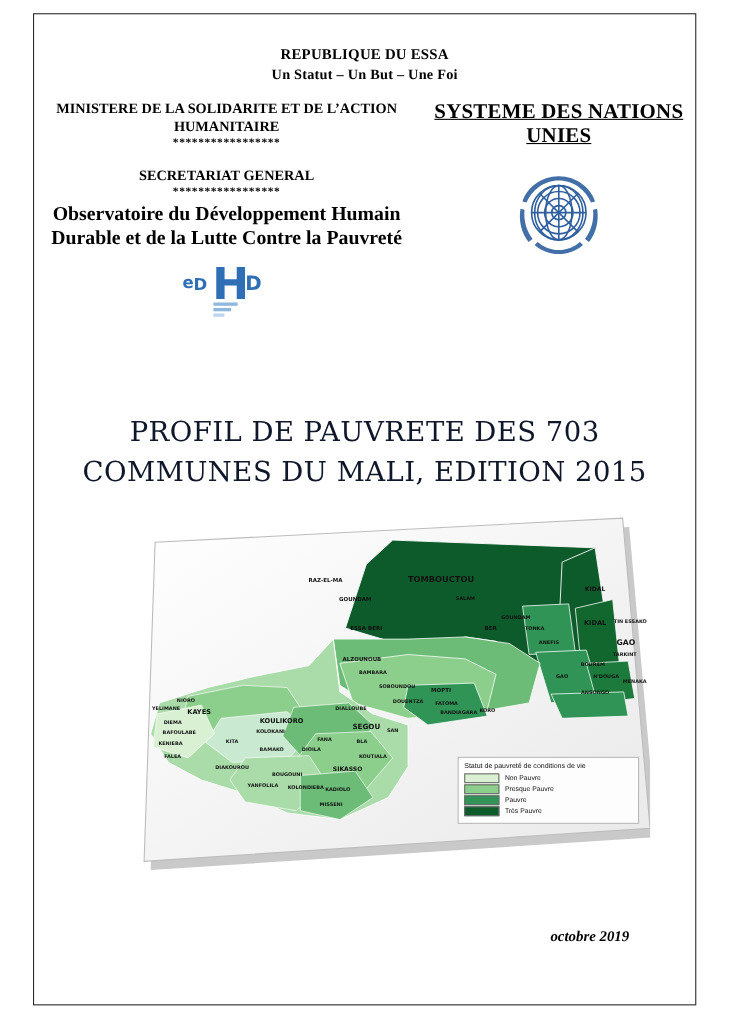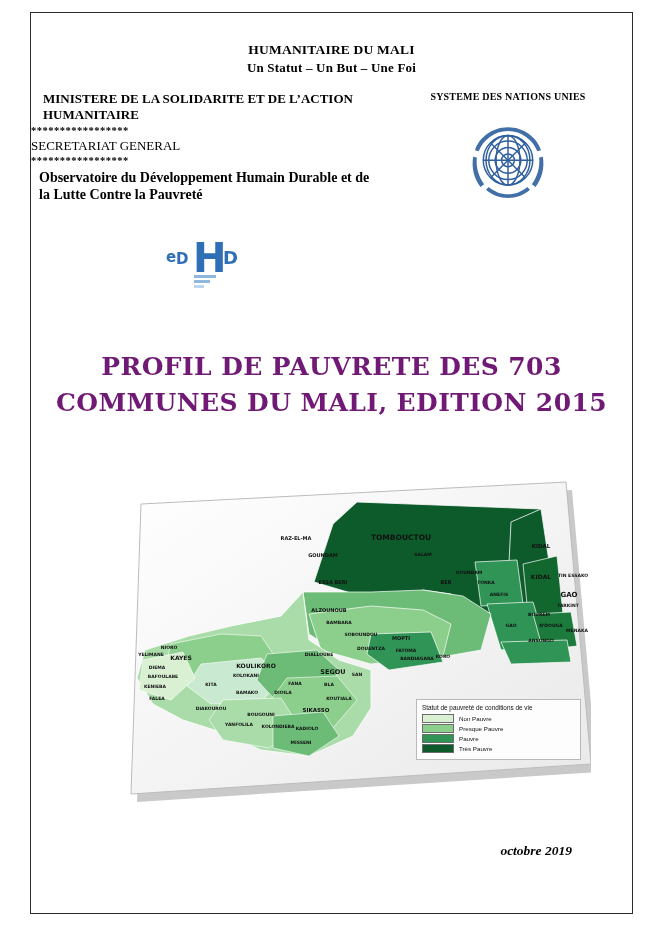--- a/index.html
+++ b/index.html
@@ -51,20 +51,21 @@
     top: 78px;
     left: 0;
     width: 100%;
     height: 230px;
   }
   .col-left {
     position: absolute;
     left: 0;
     top: 0;
     width: 350px;
+    text-align: center;
   }
   .col-right {
     position: absolute;
     right: 4px;
     top: 0;
     width: 240px;
     text-align: center;
   }
   .ministry {
     font-weight: bold;
@@ -73,35 +74,36 @@
     padding: 0 12px;
   }
   .stars {
     font-weight: bold;
     font-size: 10.5px;
     letter-spacing: 0.5px;
     line-height: 1.1;
     margin-top: 1px;
   }
   .secretariat {
-    font-weight: normal;
+    font-weight: bold;
     font-size: 13px;
-    margin-top: 2px;
+    margin-top: 16px;
   }
   .observatory {
     font-weight: bold;
-    font-size: 14px;
+    font-size: 18px;
     line-height: 1.25;
     margin-top: 2px;
     padding: 0 8px;
   }
   .un-title {
     font-weight: bold;
-    font-size: 10px;
+    font-size: 19px;
     letter-spacing: 0.2px;
+    text-decoration: underline;
   }
 
   
   .un-emblem {
     margin: 18px auto 0;
     width: 92px;
     height: 88px;
   }
 
   
@@ -109,38 +111,38 @@
     position: absolute;
     left: 130px;
     top: 215px;
     width: 100px;
     height: 72px;
   }
 
   
   .doc-title {
     position: absolute;
-    top: 336px;
+    top: 362px;
     left: 0;
     width: 100%;
     text-align: center;
-    color: #701a75;
+    color: #0f172a;
     font-family: "DejaVu Serif", serif;
     font-size: 25px;
-    font-weight: bold;
+    font-weight: normal;
     line-height: 1.45;
     letter-spacing: 0.4px;
   }
   .doc-title .line2 { display: block; }
 
   
   .map-wrap {
     position: absolute;
     left: 40px;
-    top: 451px;
+    top: 440px;
     width: 520px;
     height: 345px;
   }
   .map-svg { display: block; }
 
   
   .legend {
     position: absolute;
     left: 345px;
     top: 235px;
@@ -183,21 +185,21 @@
     font-size: 13.5px;
   }
 </style>
 </head>
 <body>
 
 <div class="page">
   <div class="inner">
 
     <div class="country-block">
-      <div>HUMANITAIRE DU MALI</div>
+      <div>REPUBLIQUE DU ESSA</div>
       <div class="motto">Un Statut – Un But – Une Foi</div>
     </div>
 
     <div class="cols">
 
       <div class="col-left">
         <div class="ministry">MINISTERE DE LA SOLIDARITE ET DE L’ACTION HUMANITAIRE</div>
         <div class="stars">*****************</div>
         <div class="secretariat">SECRETARIAT GENERAL</div>
         <div class="stars">*****************</div>

